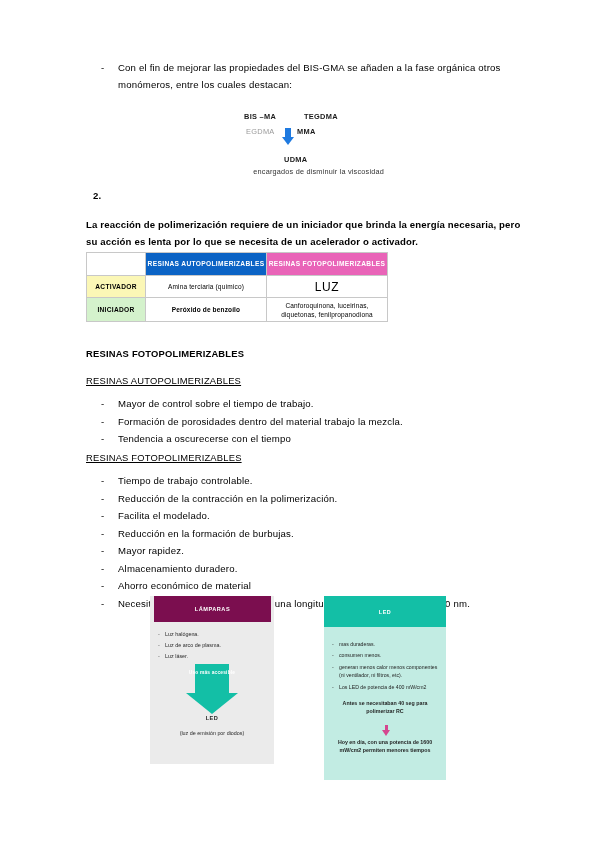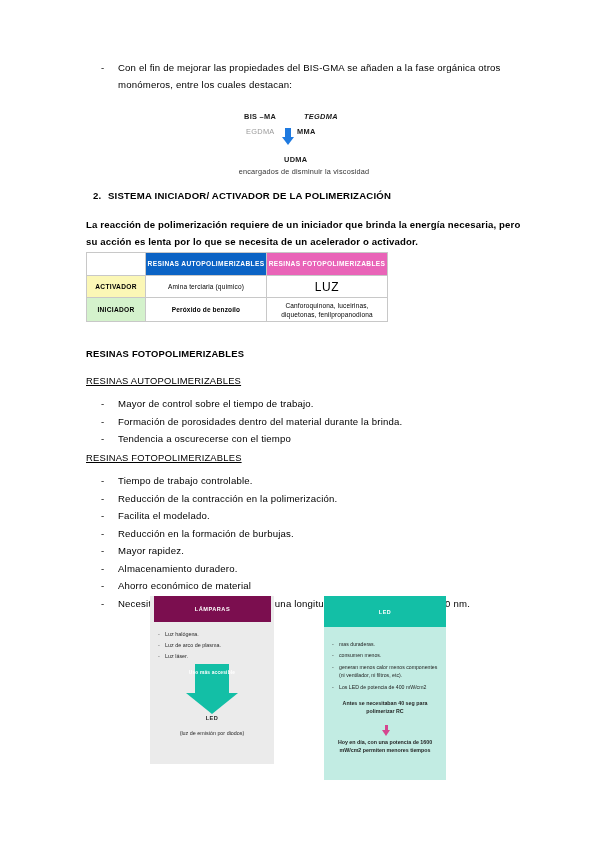--- a/index.html
+++ b/index.html
@@ -107,21 +107,21 @@
     width: 0; height: 0;
     border-left: 6px solid transparent;
     border-right: 6px solid transparent;
     border-top: 8px solid #1f7ae0;
   }
   .mono-caption {
     position: absolute;
     left: 224px;
     top: 167px;
     width: 160px;
-    text-align: center;
+    text-align: right;
     font-size: 7.3px;
     color: #333;
     letter-spacing: 0.2px;
   }
 
   
   .resin-table {
     position: absolute;
     left: 86px;
     top: 252px;
@@ -349,35 +349,34 @@
 
   <div class="content" style="top:60px;">
     <div class="bullet-row">
       <span class="bullet-dash">-</span>
       <span class="bullet-text">Con el fin de mejorar las propiedades del BIS-GMA se añaden a la fase orgánica otros monómeros, entre los cuales destacan:</span>
     </div>
   </div>
 
   <div class="monomer-box">
     <span class="mono-lbl" style="left:8px; top:6px;">BIS –MA</span>
-    <span class="mono-lbl" style="left:68px; top:6px;font-style:italic;">TEGDMA</span>
+    <span class="mono-lbl" style="left:68px; top:6px;">TEGDMA</span>
     <span class="mono-lbl mono-faint" style="left:10px; top:21px;">EGDMA</span>
     <span class="mono-lbl" style="left:61px; top:21px;">MMA</span>
     <span class="mono-lbl" style="left:48px; top:49px;">UDMA</span>
   </div>
   <div class="blue-arrow">
     <div class="shaft"></div>
     <div class="head"></div>
   </div>
   <div class="mono-caption">encargados de disminuir la viscosidad</div>
 
   <div class="content" style="top:190px;">
     <div class="num-heading">
       <span class="num">2.</span>
-      <span>SISTEMA INICIADOR/ ACTIVADOR DE LA POLIMERIZACIÓN</span>
     </div>
     <p class="para" style="margin-top:15px;">La reacción de polimerización requiere de un iniciador que brinda la energía necesaria, pero su acción es lenta por lo que se necesita de un acelerador o activador.</p>
   </div>
 
   <table class="resin-table">
     <tbody>
       <tr>
         <td class="rt-corner"></td>
         <td class="rt-h-blue">RESINAS AUTOPOLIMERIZABLES</td>
         <td class="rt-h-pink">RESINAS FOTOPOLIMERIZABLES</td>
@@ -401,21 +400,21 @@
 
   <div class="content" style="top:375px;">
     <div class="sec-title-ul">RESINAS AUTOPOLIMERIZABLES</div>
     <div style="height:10px"></div>
     <div class="bullet-row">
       <span class="bullet-dash">-</span>
       <span class="bullet-text">Mayor de control sobre el tiempo de trabajo.</span>
     </div>
     <div class="bullet-row">
       <span class="bullet-dash">-</span>
-      <span class="bullet-text">Formación de porosidades dentro del material durante la brinda.</span>
+      <span class="bullet-text">Formación de porosidades dentro del material trabajo la mezcla.</span>
     </div>
     <div class="bullet-row">
       <span class="bullet-dash">-</span>
       <span class="bullet-text">Tendencia a oscurecerse con el tiempo</span>
     </div>
   </div>
 
   <div class="content" style="top:452px;">
     <div class="sec-title-ul">RESINAS FOTOPOLIMERIZABLES</div>
     <div style="height:10px"></div>

